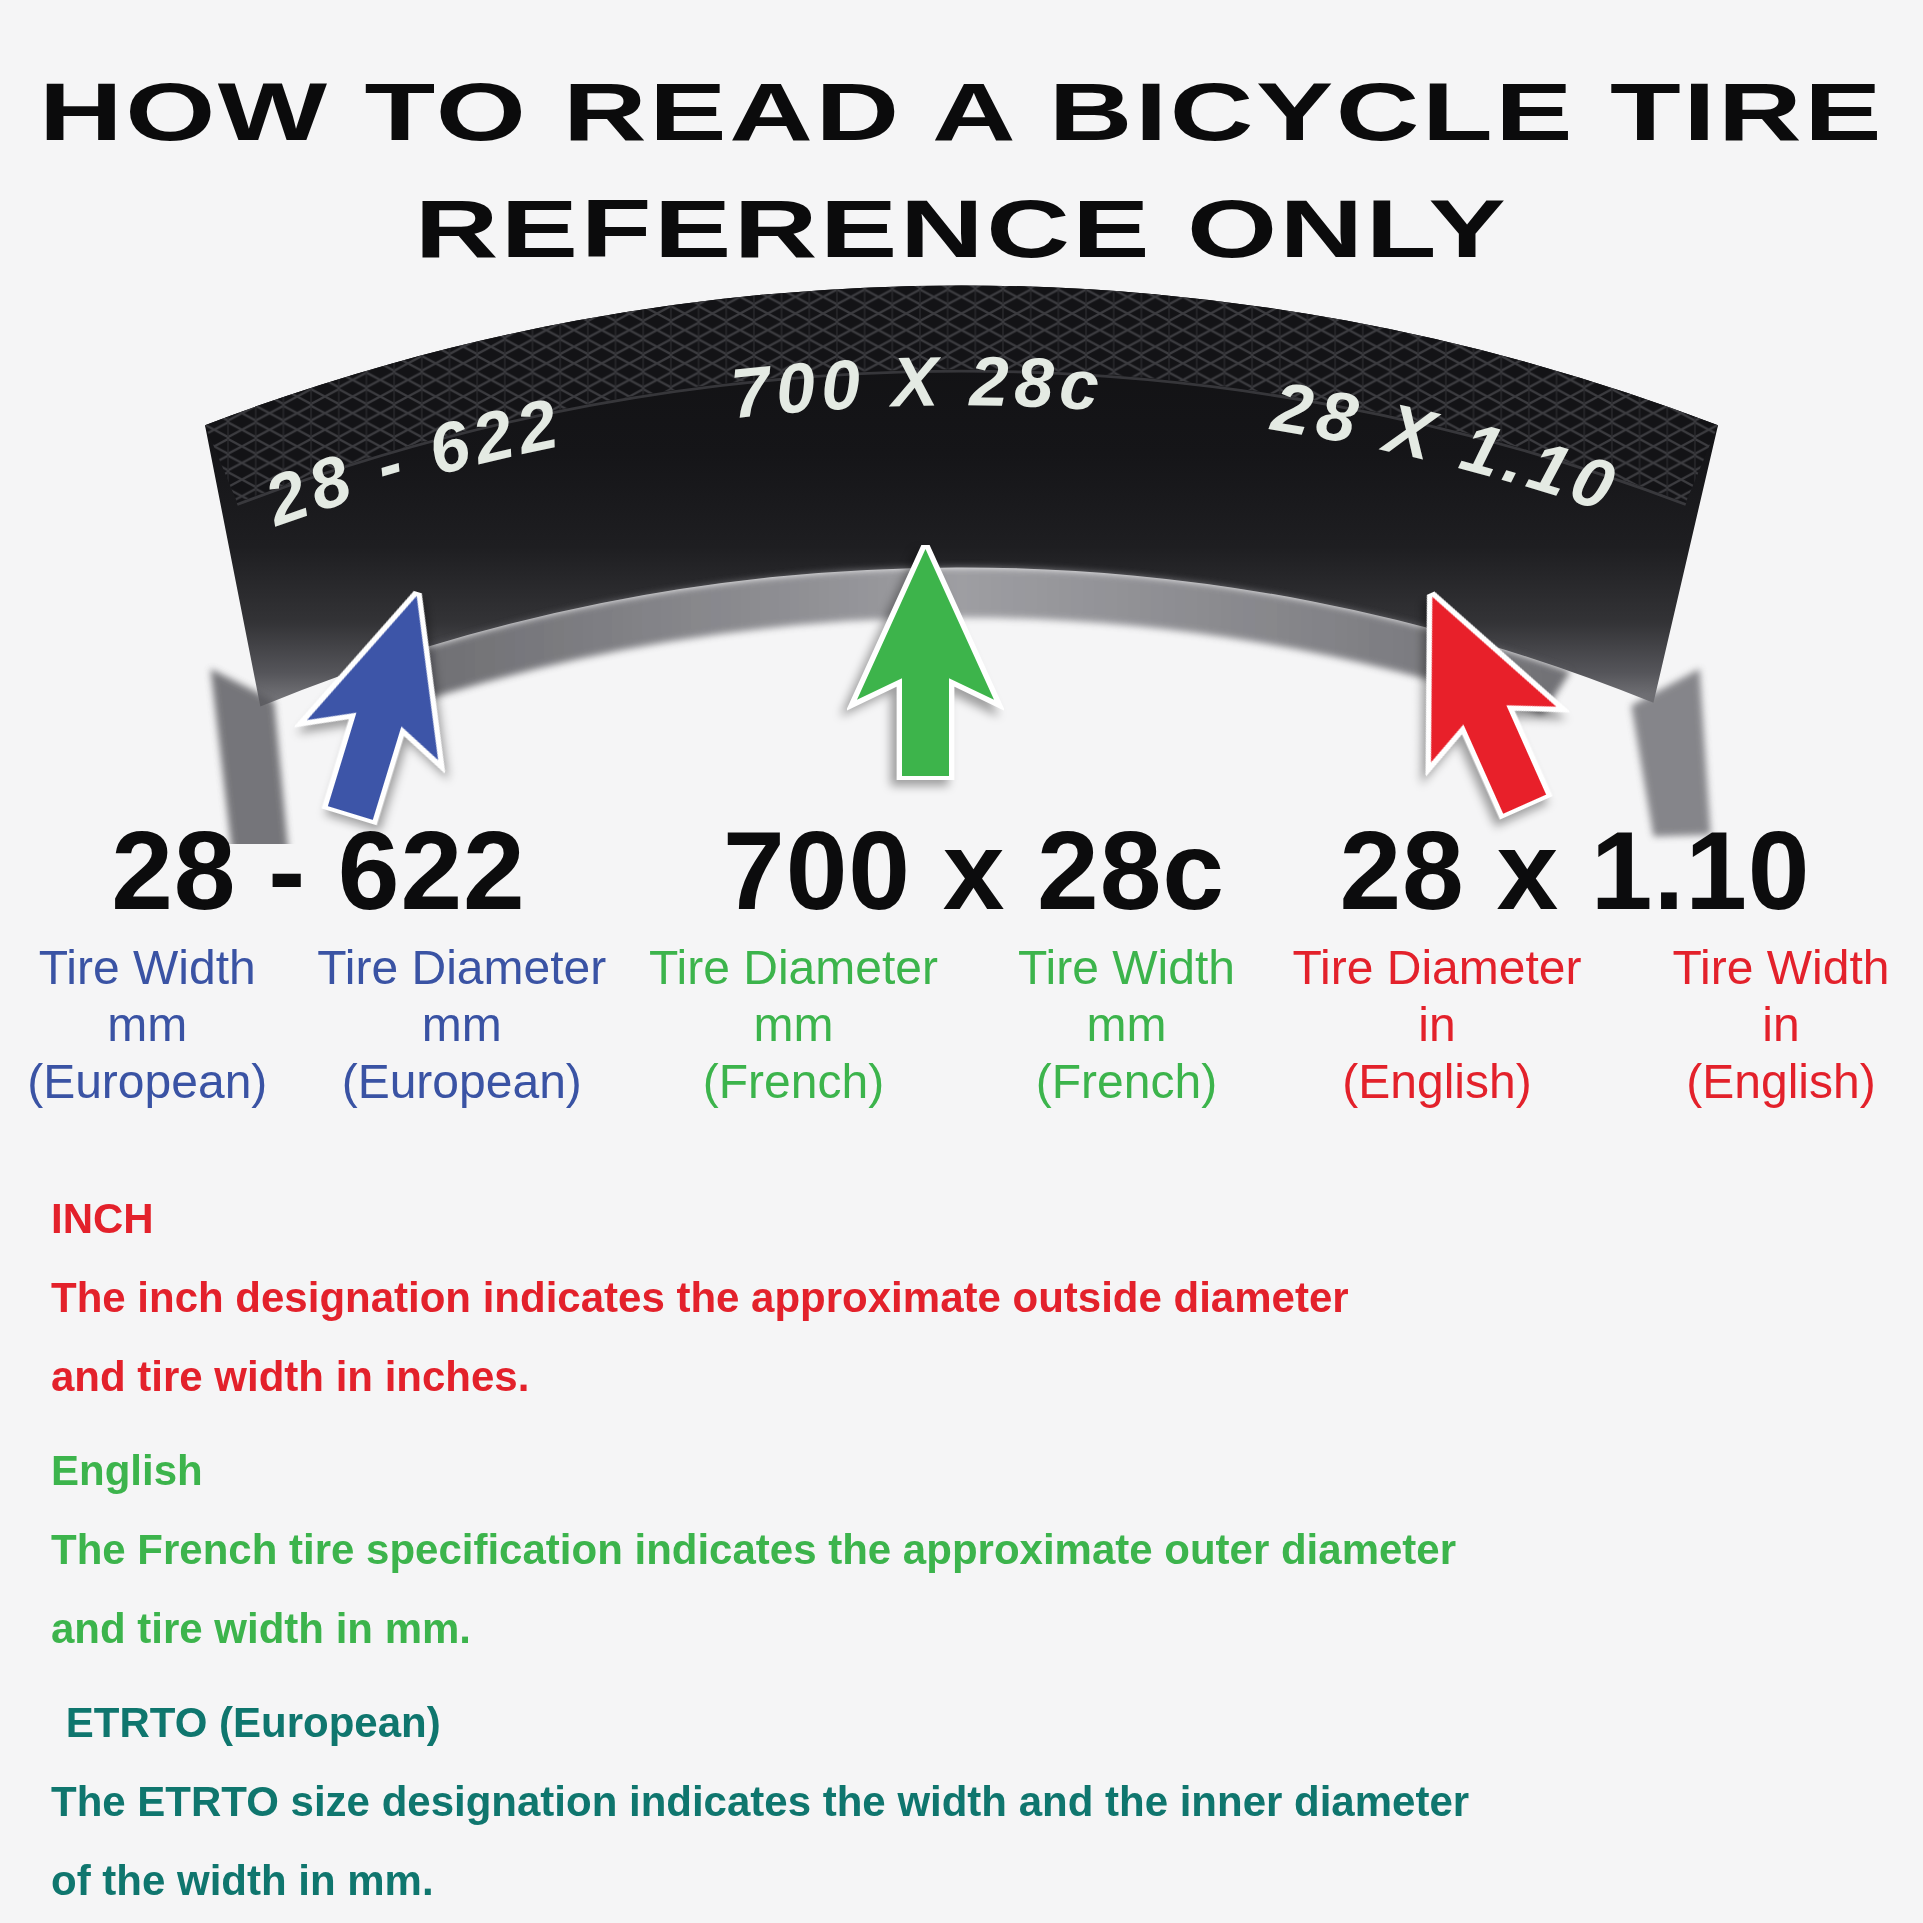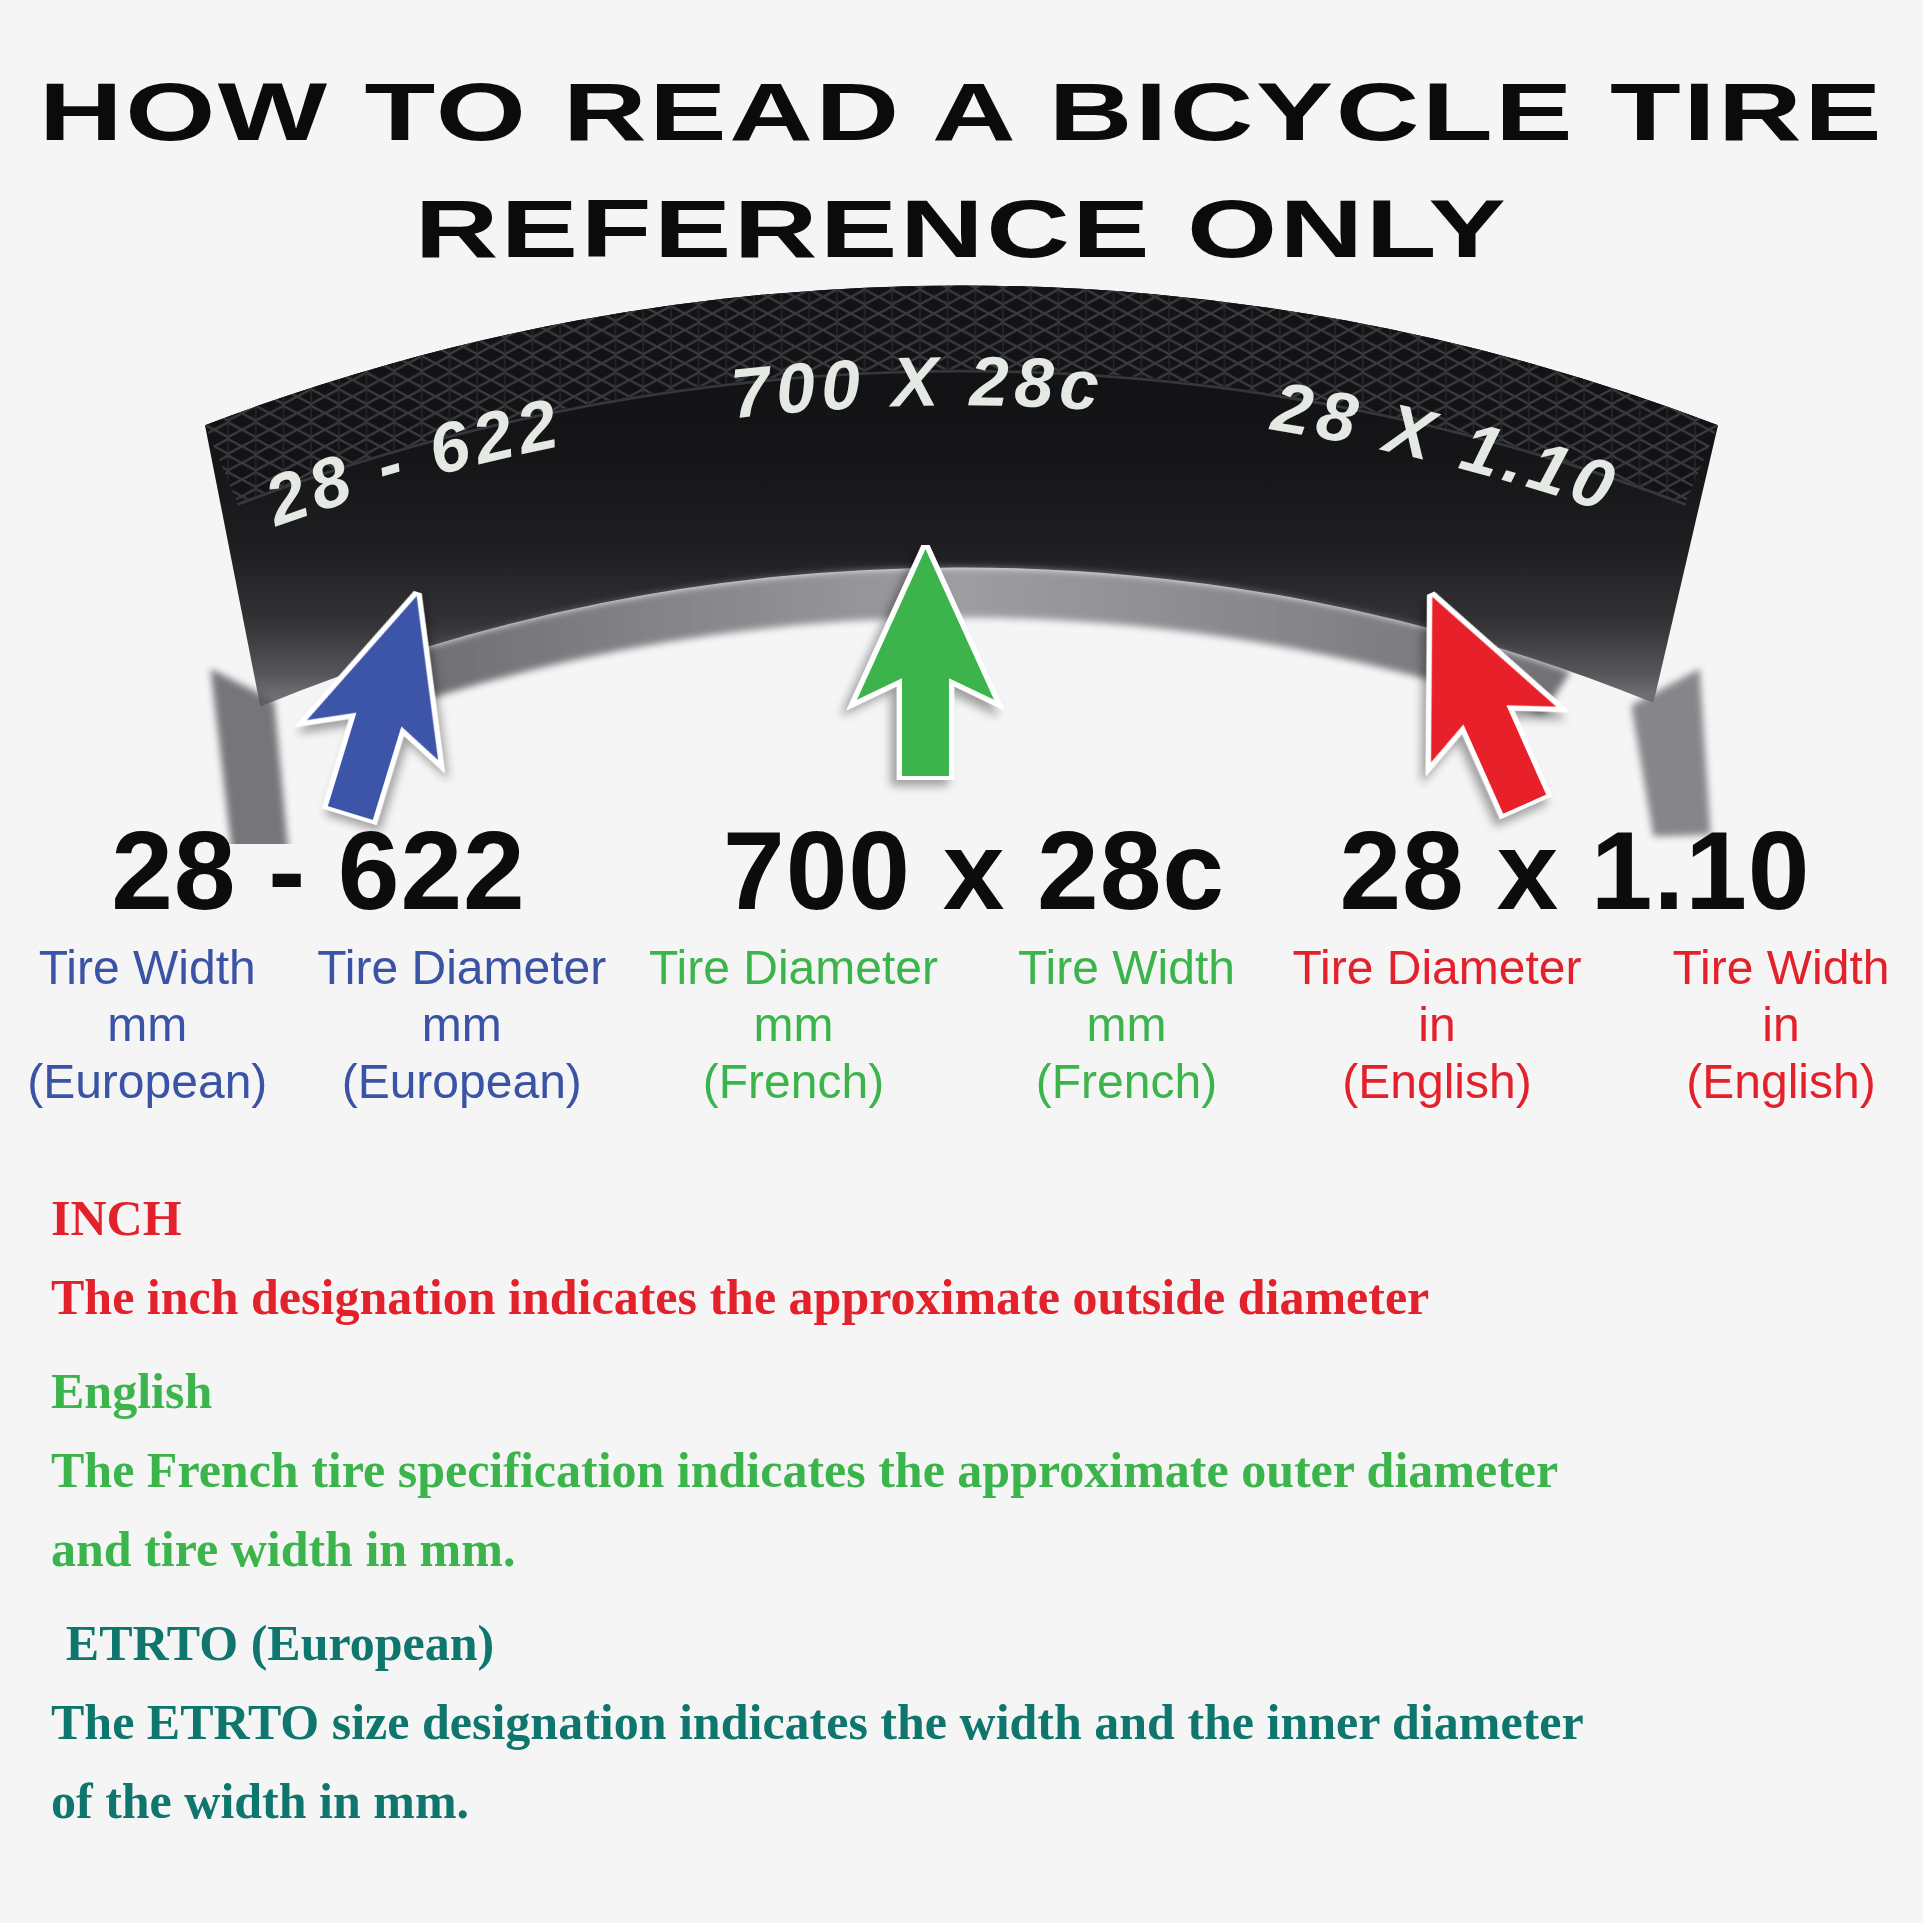--- a/index.html
+++ b/index.html
@@ -37,21 +37,21 @@
   .sublabels{display:flex;margin-top:9.2px;gap:20px;}
   .group-french .sublabels{position:relative;left:28px;}
   .group-inch   .sublabels{position:relative;left:20px;}
   .sublabel{flex:1;text-align:center;font-size:48px;line-height:57px;white-space:nowrap;}
   .group-etrto  .sublabel{color:#3a53a4;}
   .group-french .sublabel{color:#3cb44c;}
   .group-inch   .sublabel{color:#e3212b;}
   
   .sections{position:absolute;top:1179px;left:51px;}
   .section{margin-bottom:14.8px;}
-  .section .line{font-size:50px;font-weight:bold;line-height:79px;white-space:nowrap;font-family:Liberation Serif, serif;}
+  .section .line{font-size:42px;font-weight:bold;line-height:79px;white-space:nowrap;}
   .section-inch   .line{color:#e3212b;}
   .section-french .line{color:#3cb44c;}
   .section-etrto  .line{color:#0f766e;}
   .section-etrto .heading{padding-left:14.8px;}
 </style>
 </head>
 <body>
 
 <div class="page">
 
@@ -165,20 +165,21 @@
           <div>(English)</div>
         </div>
       </div>
     </div>
   </div>
 
   <div class="sections">
     <div class="section section-inch">
       <div class="line heading">INCH</div>
       <div class="line">The inch designation indicates the approximate outside diameter</div>
+      <div class="line">and tire width in inches.</div>
     </div>
     <div class="section section-french">
       <div class="line heading">English</div>
       <div class="line">The French tire specification indicates the approximate outer diameter</div>
       <div class="line">and tire width in mm.</div>
     </div>
     <div class="section section-etrto">
       <div class="line heading">ETRTO (European)</div>
       <div class="line">The ETRTO size designation indicates the width and the inner diameter</div>
       <div class="line">of the width in mm.</div>

